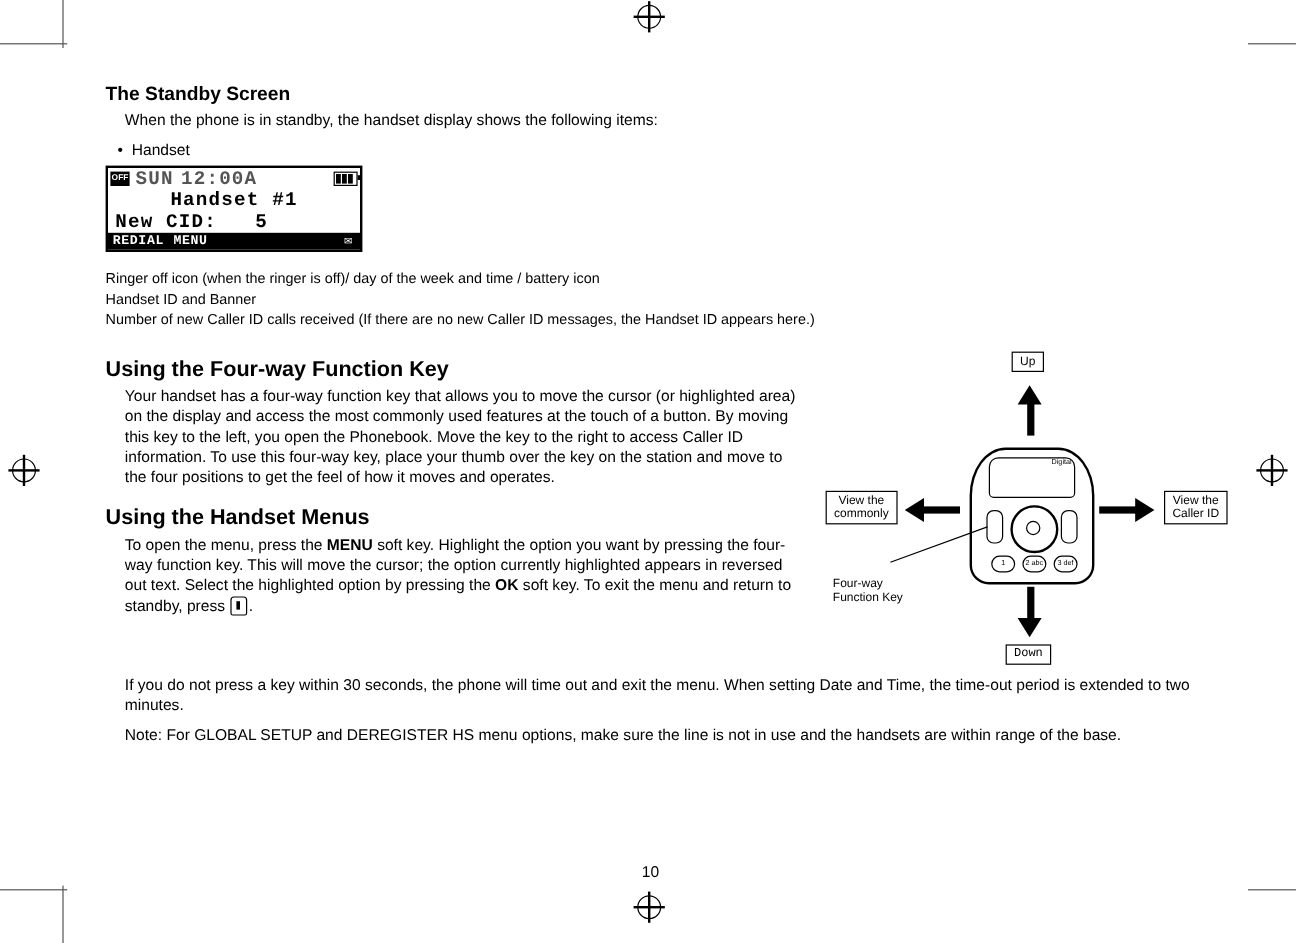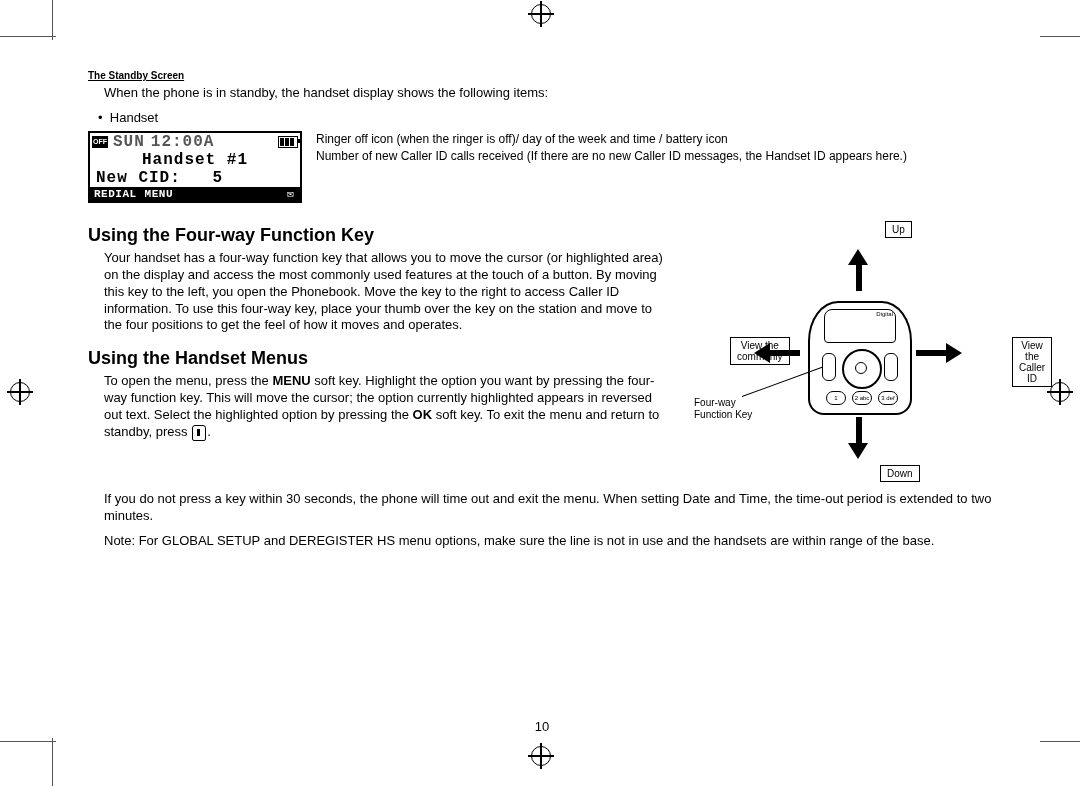--- a/index.html
+++ b/index.html
@@ -13,42 +13,42 @@
     height: 786px;
     position: relative;
   }
   .page {
     position: absolute;
     left: 88px;
     top: 60px;
     width: 940px;
   }
   h3 {
-    font-size: 10px;
+    font-size: 16px;
     font-weight: bold;
     margin: 10px 0 4px 0;
-    text-decoration: underline;
   }
   h2 {
     font-size: 18px;
     font-weight: bold;
     margin: 14px 0 4px 0;
   }
   p {
     margin: 0 0 8px 16px;
     line-height: 1.3;
   }
   .indent-list {
     margin: 0 0 6px 10px;
   }
   .standby-row {
     display: flex;
     align-items: flex-start;
     gap: 14px;
     margin-bottom: 8px;
+    flex-direction: column;
   }
   
   .lcd {
     width: 210px;
     border: 2.5px solid #000;
     font-family: "Courier New", monospace;
     font-weight: bold;
     line-height: 1.15;
     font-size: 16px;
     letter-spacing: 1px;
@@ -136,21 +136,20 @@
     width: 340px;
     height: 270px;
     font-size: 10px;
   }
   .dbox {
     border: 1px solid #000;
     padding: 2px 6px;
     background: #fff;
     text-align: center;
     position: absolute;
-    margin-left: 42px;
   }
   .arrow-up, .arrow-down, .arrow-left, .arrow-right {
     position: absolute;
     width: 0; height: 0;
   }
   .arrow-up { border-left:10px solid transparent; border-right:10px solid transparent; border-bottom:16px solid #000; }
   .arrow-down { border-left:10px solid transparent; border-right:10px solid transparent; border-top:16px solid #000; }
   .arrow-left { border-top:10px solid transparent; border-bottom:10px solid transparent; border-right:16px solid #000; }
   .arrow-right { border-top:10px solid transparent; border-bottom:10px solid transparent; border-left:16px solid #000; }
   .stem {
@@ -314,20 +313,21 @@
         <span>New CID:   5</span>
       </div>
       <div class="lcd-bottom">
         <span>REDIAL</span>
         <span>MENU</span>
         <span class="env">✉</span>
       </div>
     </div>
     <div class="lcd-callouts">
       <div>Ringer off icon (when the ringer is off)/ day of the week and time / battery icon</div>
+      <div>Handset ID and Banner</div>
       <div>Number of new Caller ID calls received (If there are no new Caller ID messages, the Handset ID appears here.)</div>
     </div>
   </div>
 
   <div class="flex-wrap">
     <div class="text-col">
       <h2>Using the Four-way Function Key</h2>
       <p>Your handset has a four-way function key that allows you to move the cursor (or highlighted area) on the display and access the most commonly used features at the touch of a button. By moving this key to the left, you open the Phonebook. Move the key to the right to access Caller ID information. To use this four-way key, place your thumb over the key on the station and move to the four positions to get the feel of how it moves and operates.</p>
 
       <h2>Using the Handset Menus</h2>
@@ -338,21 +338,21 @@
 
     <div class="diagram-col">
       <div class="diagram">
 
         <div class="dbox" style="left:155px; top:0;">Up</div>
         <div class="arrow-up" style="left:160px; top:28px;"></div>
         <div class="stem" style="left:168px; top:42px; width:6px; height:28px;"></div>
 
         <div class="stem" style="left:168px; top:196px; width:6px; height:28px;"></div>
         <div class="arrow-down" style="left:160px; top:222px;"></div>
-        <div class="dbox" style="left:150px; top:244px;">Down</div>
+        <div class="dbox" style="left:150px; top:244px;font-family:Liberation Mono, monospace;">Down</div>
 
         <div class="dbox" style="left:0; top:116px; text-align:center;">
           <span>View the</span><br><span>commonly</span>
         </div>
         <div class="arrow-left" style="left:66px; top:122px;"></div>
         <div class="stem" style="left:80px; top:129px; width:32px; height:6px;"></div>
 
         <div class="stem" style="left:228px; top:129px; width:32px; height:6px;"></div>
         <div class="arrow-right" style="left:258px; top:122px;"></div>
         <div class="dbox" style="left:282px; top:116px; text-align:center;">
@@ -365,21 +365,21 @@
           <div class="sidekey l"></div>
           <div class="sidekey r"></div>
           <div class="numrow">
             <span>1</span>
             <span>2 abc</span>
             <span>3 def</span>
           </div>
         </div>
 
         <div class="leader" style="left:54px; top:175px; width:86px; transform:rotate(-20deg); transform-origin:left center;"></div>
-        <div class="dlabel" style="left:6px; top:176px;">
+        <div class="dlabel" style="left:6px; top:188px;">
           <span>Four-way</span><br><span>Function Key</span>
         </div>
       </div>
     </div>
   </div>
 
   <p>If you do not press a key within 30 seconds, the phone will time out and exit the menu. When setting Date and Time, the time-out period is extended to two minutes.</p>
   <p>Note: For GLOBAL SETUP and DEREGISTER HS menu options, make sure the line is not in use and the handsets are within range of the base.</p>
 
 </div>

